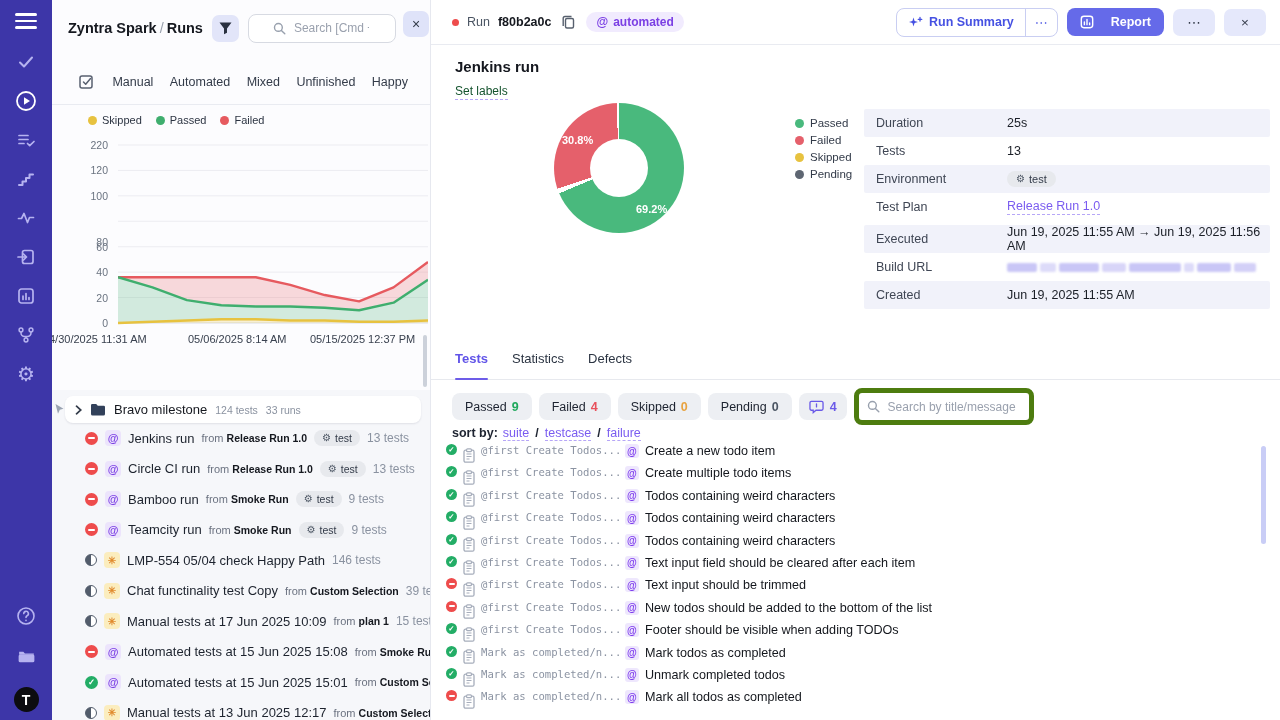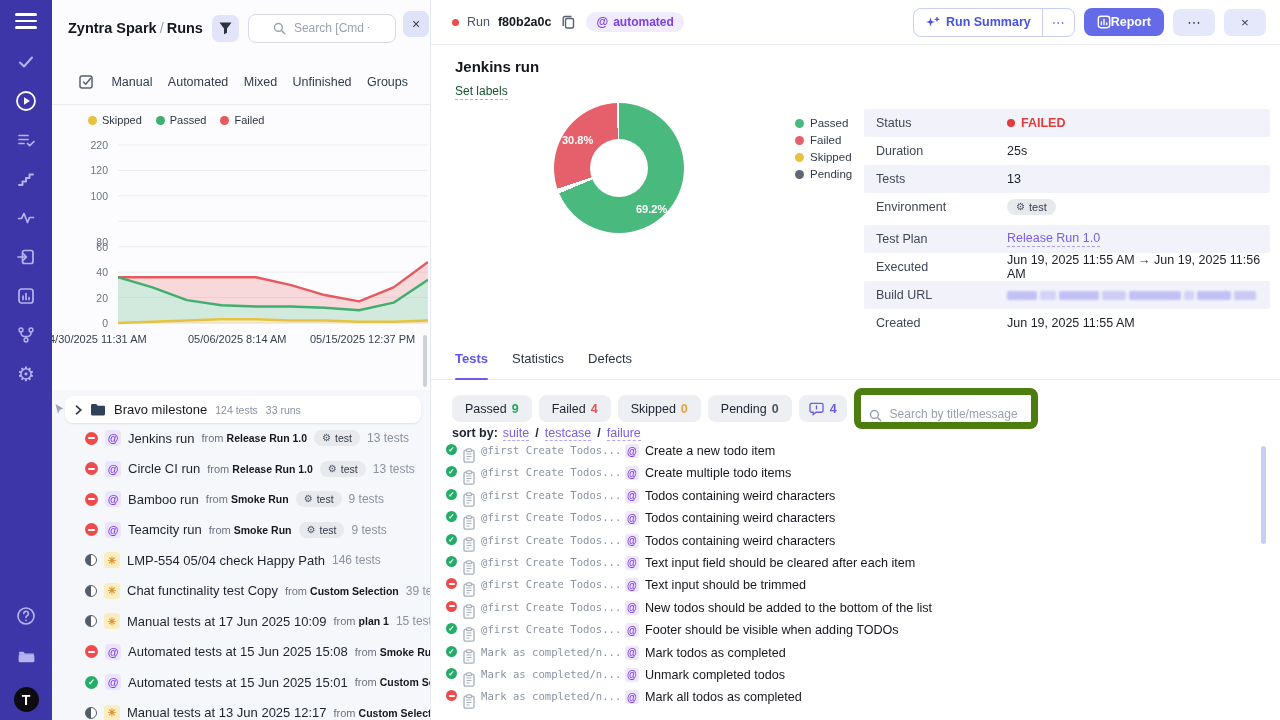--- a/index.html
+++ b/index.html
@@ -69,21 +69,21 @@
   .rdot{width:7px;height:7px;border-radius:50%;background:#ee4c4c;flex:0 0 auto;}
   .tb-runlabel{font-size:12.5px;color:#4b5563;}
   .tb-runid{font-size:12.5px;font-weight:700;color:#15181f;}
   .tb-copy{display:flex;align-items:center;cursor:pointer;margin:0 2px;}
   .tb-badge{background:#f1ebfe;border-radius:11px;padding:3px 10px;display:flex;align-items:center;gap:5px;color:#7b3fe4;font-size:12px;font-weight:600;cursor:pointer;}
   .tb-badge .at{font-weight:800;font-size:12px;}
   .tb-right{margin-left:auto;display:flex;align-items:center;gap:9px;}
   .btn-split{display:flex;align-items:stretch;border:1px solid #c9cef2;border-radius:8px;background:#fff;overflow:hidden;}
   .btn-split .seg1{display:flex;align-items:center;gap:6px;padding:6px 11px;font-size:12.5px;font-weight:600;color:#4651e2;cursor:pointer;}
   .btn-split .seg2{display:flex;align-items:center;padding:0 9px;border-left:1px solid #c9cef2;color:#4651e2;font-size:13px;cursor:pointer;}
-  .btn-report{display:flex;gap:0;background:#656ae9;color:#fff;border-radius:8px;padding:7px 13px;font-size:12.5px;font-weight:600;cursor:pointer;}
+  .btn-report{display:flex;gap:17px;background:#656ae9;color:#fff;border-radius:8px;padding:7px 13px;font-size:12.5px;font-weight:600;cursor:pointer;}
   .tb-sm{min-width:30px;height:27px;border-radius:7px;background:#e5e8fb;color:#353c4b;display:flex;align-items:center;justify-content:center;font-size:13.5px;cursor:pointer;padding:0 6px;}
   .rp-body{position:relative;height:676px;}
   #run-title{position:absolute;left:24px;top:13px;font-size:15px;font-weight:700;color:#15181f;}
   #set-labels{position:absolute;left:24px;top:39px;font-size:12px;color:#14532d;border-bottom:1px dashed rgba(122,92,240,.55);cursor:pointer;padding-bottom:1px;}
   
   .donut{position:absolute;left:123px;top:58px;width:130px;height:130px;border-radius:50%;}
   .donut::after{content:"";position:absolute;left:36px;top:36px;width:58px;height:58px;border-radius:50%;background:#fff;}
   .pie-lab{position:absolute;color:#fff;font-size:11px;font-weight:700;z-index:2;}
   .pie-lab.red{left:8px;top:31px;}
   .pie-lab.green{left:82px;top:100px;}
@@ -110,21 +110,21 @@
   
   .rp-tabs{position:absolute;left:0;right:0;top:306px;height:28px;display:flex;gap:24px;padding-left:24px;border-bottom:1px solid #e7e9ee;}
   .rptab{position:relative;font-size:13px;color:#2b3442;cursor:pointer;padding-bottom:9px;}
   .rptab.active{color:#6154e8;font-weight:600;}
   .rptab.active::after{content:"";position:absolute;left:0;right:0;bottom:-1px;height:2.5px;background:#6d5ce8;border-radius:2px;}
   #chips{position:absolute;left:21px;top:343px;display:flex;align-items:center;gap:7px;}
   .chip{height:27px;padding:0 13px;border-radius:8px;background:#edeff3;display:flex;align-items:center;gap:5px;font-size:12.5px;color:#1d2330;cursor:pointer;}
   .chip .cnt{font-weight:700;}
   .chip.cchip{padding:0 10px;gap:6px;}
   .chip.cchip .cnt{color:#6a5ae8;}
-  .rp-search{width:154px;height:27px;border:7px solid #4d7c0f;border-radius:8px;background:#fff;display:flex;align-items:flex-end;padding:0 8px;gap:6px;}
+  .rp-search{width:154px;height:27px;border:5px solid #4d7c0f;border-radius:8px;background:#fff;display:flex;align-items:center;padding:0 8px;gap:6px;}
   .rp-search input{border:none;outline:none;flex:1;min-width:0;font-size:12px;color:#333;background:transparent;font-family:"Liberation Sans",sans-serif;}
   .rp-search input::placeholder{color:#9aa1ae;}
   #sort-row{position:absolute;left:21px;top:381px;font-size:12.5px;color:#1d2330;font-weight:700;display:flex;gap:5px;align-items:center;}
   #sort-opts{display:flex;font-weight:400;}
   .sort-opt{color:#7a5cf0;border-bottom:1px dashed rgba(122,92,240,.55);cursor:pointer;}
   .sort-opt-wrap:not(:last-child)::after{content:"/";color:#1d2330;margin:0 6px;font-weight:700;}
   #tests-list{position:absolute;left:0;right:0;top:399px;}
   .trow{height:22.4px;display:flex;gap:6px;padding-left:15px;overflow:hidden;white-space:nowrap;}
   .st2{width:11px;height:11px;border-radius:50%;display:flex;align-items:center;justify-content:center;flex:0 0 auto;}
   .trow.passed .st2{background:#23ad66;}
@@ -233,21 +233,21 @@
       </div>
     </div>
     <div class="lp-close">×</div>
     <div class="lp-tabs">
       <span class="lp-selall">
           <svg width="18" height="18" viewBox="0 0 18 18">
             <rect x="2" y="3" width="12" height="12" rx="2" fill="none" stroke="#586070" stroke-width="1.5"></rect>
             <path d="M5.5 9 l2.2 2.2 L12.5 5.5" fill="none" stroke="#586070" stroke-width="1.5" stroke-linecap="round" stroke-linejoin="round"></path>
           </svg>
         </span>
-      <span id="lp-tabs-slot" style="display:contents"><span class="lp-tab">Manual</span><span class="lp-tab">Automated</span><span class="lp-tab">Mixed</span><span class="lp-tab">Unfinished</span><span class="lp-tab">Groups</span></span>
+      <span id="lp-tabs-slot" style="display:contents"><span class="lp-tab">Manual</span><span class="lp-tab">Automated</span><span class="lp-tab">Mixed</span><span class="lp-tab">Unfinished</span><span class="lp-tab">Happy</span></span>
     </div>
 
     <div class="lp-chart">
       <div id="trend-legend">
           <span class="lg-item">
             <span class="dot" style="background: rgb(231, 194, 63);"></span>
             <span>Skipped</span>
           </span>
           <span class="lg-item">
             <span class="dot" style="background: rgb(63, 174, 110);"></span>
@@ -459,30 +459,20 @@
             <span class="dot9" style="background: rgb(231, 194, 63);"></span>
             <span>Skipped</span>
           </div>
           <div class="dl-row">
             <span class="dot9" style="background: rgb(94, 102, 114);"></span>
             <span>Pending</span>
           </div>
         </div>
 
       <div id="details">
-          <div class="dr">
-    <div class="dr-label">Status</div>
-    <div class="dr-value">
-      <span class="v-status">
-                <span class="sdot"></span>
-                <span>FAILED</span>
-              </span>
-
-    </div>
-  </div>
           <div class="dr">
     <div class="dr-label">Duration</div>
     <div class="dr-value">
 
       <span>25s</span>
     </div>
   </div>
           <div class="dr">
     <div class="dr-label">Tests</div>
     <div class="dr-value">

